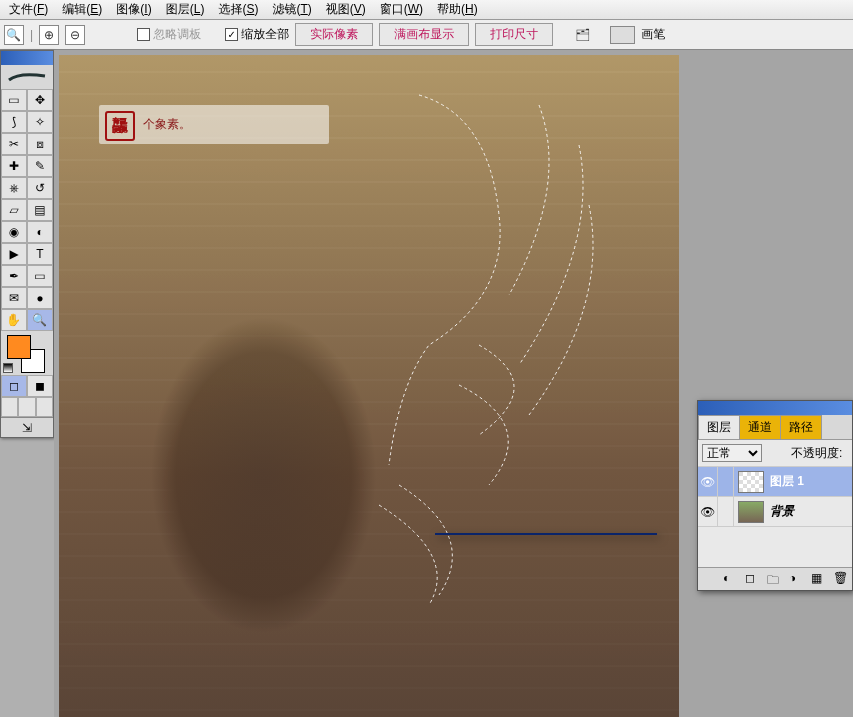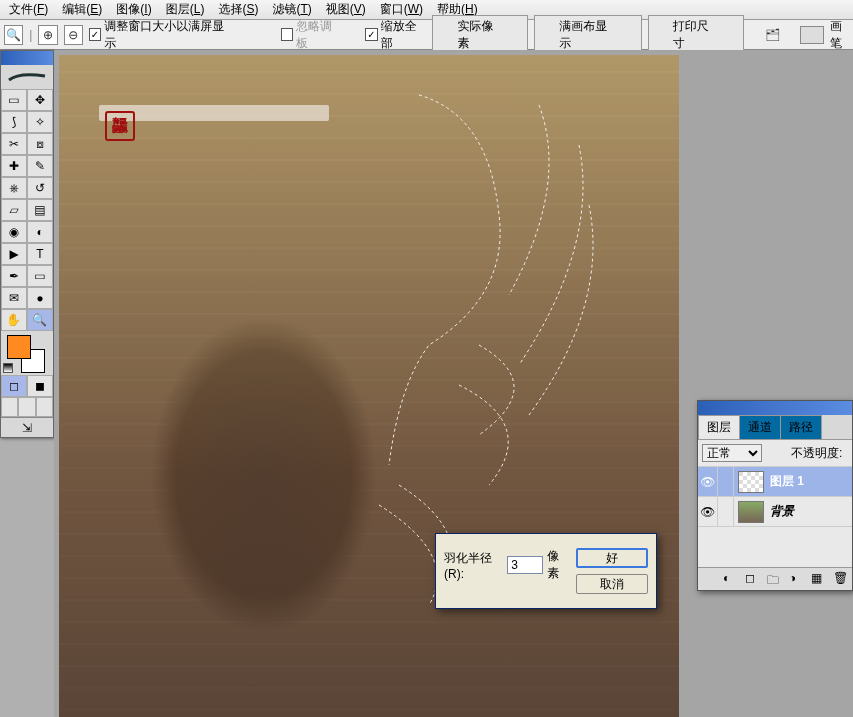--- a/index.html
+++ b/index.html
@@ -9,21 +9,21 @@
 .menubar { height: 20px; background: linear-gradient(#f5f5f5,#e4e4e4); border-bottom: 1px solid #999; display: flex; align-items: center; padding-left: 2px; }
 .menubar .item { padding: 2px 7px; cursor: default; }
 .menubar .item .ul { text-decoration: underline; }
 
 
 .optbar { height: 30px; background: #eee; border-bottom: 1px solid #888; display: flex; align-items: center; padding-left: 4px; gap: 6px; }
 .optbar .zoombtn { width:20px;height:20px;border:1px solid #888;background:#fff;display:flex;align-items:center;justify-content:center; }
 .optbar .pair { display:flex;align-items:center; }
 .optbar .chk { width:13px;height:13px;border:1px solid #555;background:#fff;display:inline-block;margin-right:3px; }
 .optbar .chk.on::after{content:"✓";font-size:10px;line-height:11px;display:block;text-align:center;}
-.optbar .btn { padding:2px 24px;border:1px solid #999;background:#e8e8e8;color:#000000;}
+.optbar .btn { padding:2px 14px;border:1px solid #999;background:#e8e8e8;color:#be185d;}
 .optbar .brush { width:25px;height:18px;border:1px solid #888;background:#ddd; }
 
 
 .tools { position:absolute; left:0; top:50px; width:54px; background:#d8d8d8; border:1px solid #666; box-shadow:1px 1px 3px rgba(0,0,0,.4);}
 .tools .ttop{height:14px;background:linear-gradient(90deg,#2c5fb8,#5a8de0);}
 .tools .grid{display:grid;grid-template-columns:1fr 1fr;}
 .tools .cell{width:26px;height:22px;border:1px solid #aaa;display:flex;align-items:center;justify-content:center;background:#e4e4e4;}
 .tools .cell.sel{background:#a7b8e8;}
 .tools .swatch{height:44px;position:relative;}
 .tools .fg{position:absolute;left:6px;top:4px;width:24px;height:24px;background:#ff8a1f;border:1px solid #000;}
@@ -50,21 +50,21 @@
 .overlay-str svg{width:100%;height:100%;}
 .overlay-str path{fill:none;stroke:rgba(255,255,255,.9);stroke-width:1;stroke-dasharray:3 3;}
 
 .textbox{position:absolute;left:40px;top:50px;width:230px;padding:8px 10px 8px 44px;background:rgba(255,255,255,.55);border-radius:2px;color:#8a1a1a;line-height:1.9;font-size:14px;}
 .textbox .stamp{position:absolute;left:6px;top:6px;width:30px;height:30px;border:2px solid #a01010;color:#a01010;display:flex;align-items:center;justify-content:center;font-size:16px;font-weight:bold;border-radius:3px;}
 
 
 .layers{position:absolute;right:0;top:400px;width:156px;background:#e9e9e9;border:1px solid #555;box-shadow:2px 2px 6px rgba(0,0,0,.5);}
 .layers .titlebar{height:14px;background:linear-gradient(90deg,#2c5fb8,#5a8de0);}
 .layers .tabs{display:flex;border-bottom:1px solid #999;background:#d8d8d8;}
-.layers .tab{padding:3px 8px;border:1px solid #999;border-bottom:none;background:#0369a1;margin-right:-1px;}
+.layers .tab{padding:3px 8px;border:1px solid #999;border-bottom:none;background:#eab308;margin-right:-1px;}
 .layers .tab.on{background:#e9e9e9;font-weight:500;}
 .layers .opts{display:flex;align-items:center;padding:4px;gap:4px;border-bottom:1px solid #ccc;}
 .layers .opts select{font-size:12px;width:60px;height:18px;border:1px solid #888;}
 .layers .opts .op{display:flex;align-items:center;gap:2px;margin-left:25px;}
 .layers .lockrow{display:flex;align-items:center;padding:3px 4px;gap:4px;border-bottom:1px solid #ccc;}
 .layers .lb{width:16px;height:16px;border:1px solid #999;background:#fff;}
 .layers .list{max-height:110px;}
 .layers .lrow{display:flex;align-items:center;border-bottom:1px solid #ccc;height:30px;}
 .layers .lrow .eye{width:20px;height:30px;border-right:1px solid #ccc;display:flex;align-items:center;justify-content:center;}
 .layers .lrow .link{width:16px;height:30px;border-right:1px solid #ccc;}
@@ -109,24 +109,20 @@
   <div class="zoombtn">
       <span class="icon">🔍</span>
     </div>
   <span style="color:#888">|</span>
   <div class="zoombtn">
       <span class="icon">⊕</span>
     </div>
   <div class="zoombtn">
       <span class="icon">⊖</span>
     </div>
-  <label class="pair">
-      <span class="chk on"></span>
-      <span>调整窗口大小以满屏显示</span>
-    </label>
   <span style="width:40px"></span>
   <label class="pair" style="color:#999">
       <span class="chk"></span>
       <span>忽略调板</span>
     </label>
   <span style="width:12px"></span>
   <label class="pair">
       <span class="chk on"></span>
       <span>缩放全部</span>
     </label>
@@ -191,20 +187,21 @@
 <div class="doc">
   <div class="canvas">
     <div class="img"></div>
     <div class="overlay-str">
       <svg viewBox="0 0 380 520">
         <path d="M140 10 Q210 30 220 130 Q230 210 150 260 Q120 300 110 380 M260 20 Q290 100 230 210 M300 60 Q320 160 240 280 M310 120 Q330 220 250 330 M200 260 Q270 300 200 350 M180 300 Q260 340 210 400 M120 400 Q200 450 160 510 M100 420 Q180 470 150 520"></path>
       </svg>
     </div>
     <div class="textbox">
       <div class="stamp">龘</div>
+      <div>个象素。</div>
     </div>
   </div>
 </div>
 
 <div class="layers">
   <div class="titlebar"></div>
   <div class="tabs">
     <div class="tab on">图层</div>
     <div class="tab">通道</div>
     <div class="tab">路径</div>
@@ -232,24 +229,13 @@
     <span class="ic">◐</span>
     <span class="ic">◻</span>
     <span class="ic">🗀</span>
     <span class="ic">◑</span>
     <span class="ic">▦</span>
     <span class="ic">🗑</span>
   </div>
 </div>
 
 <div class="dialog">
-  <div class="body">
-    <div class="field">
-      <span>羽化半径(R):</span>
-      <input value="3" style="">
-      <span>像素</span>
-    </div>
-    <div class="dlg-btns">
-      <button>好</button>
-      <button>取消</button>
-    </div>
-  </div>
 </div>
 
 </body></html>

